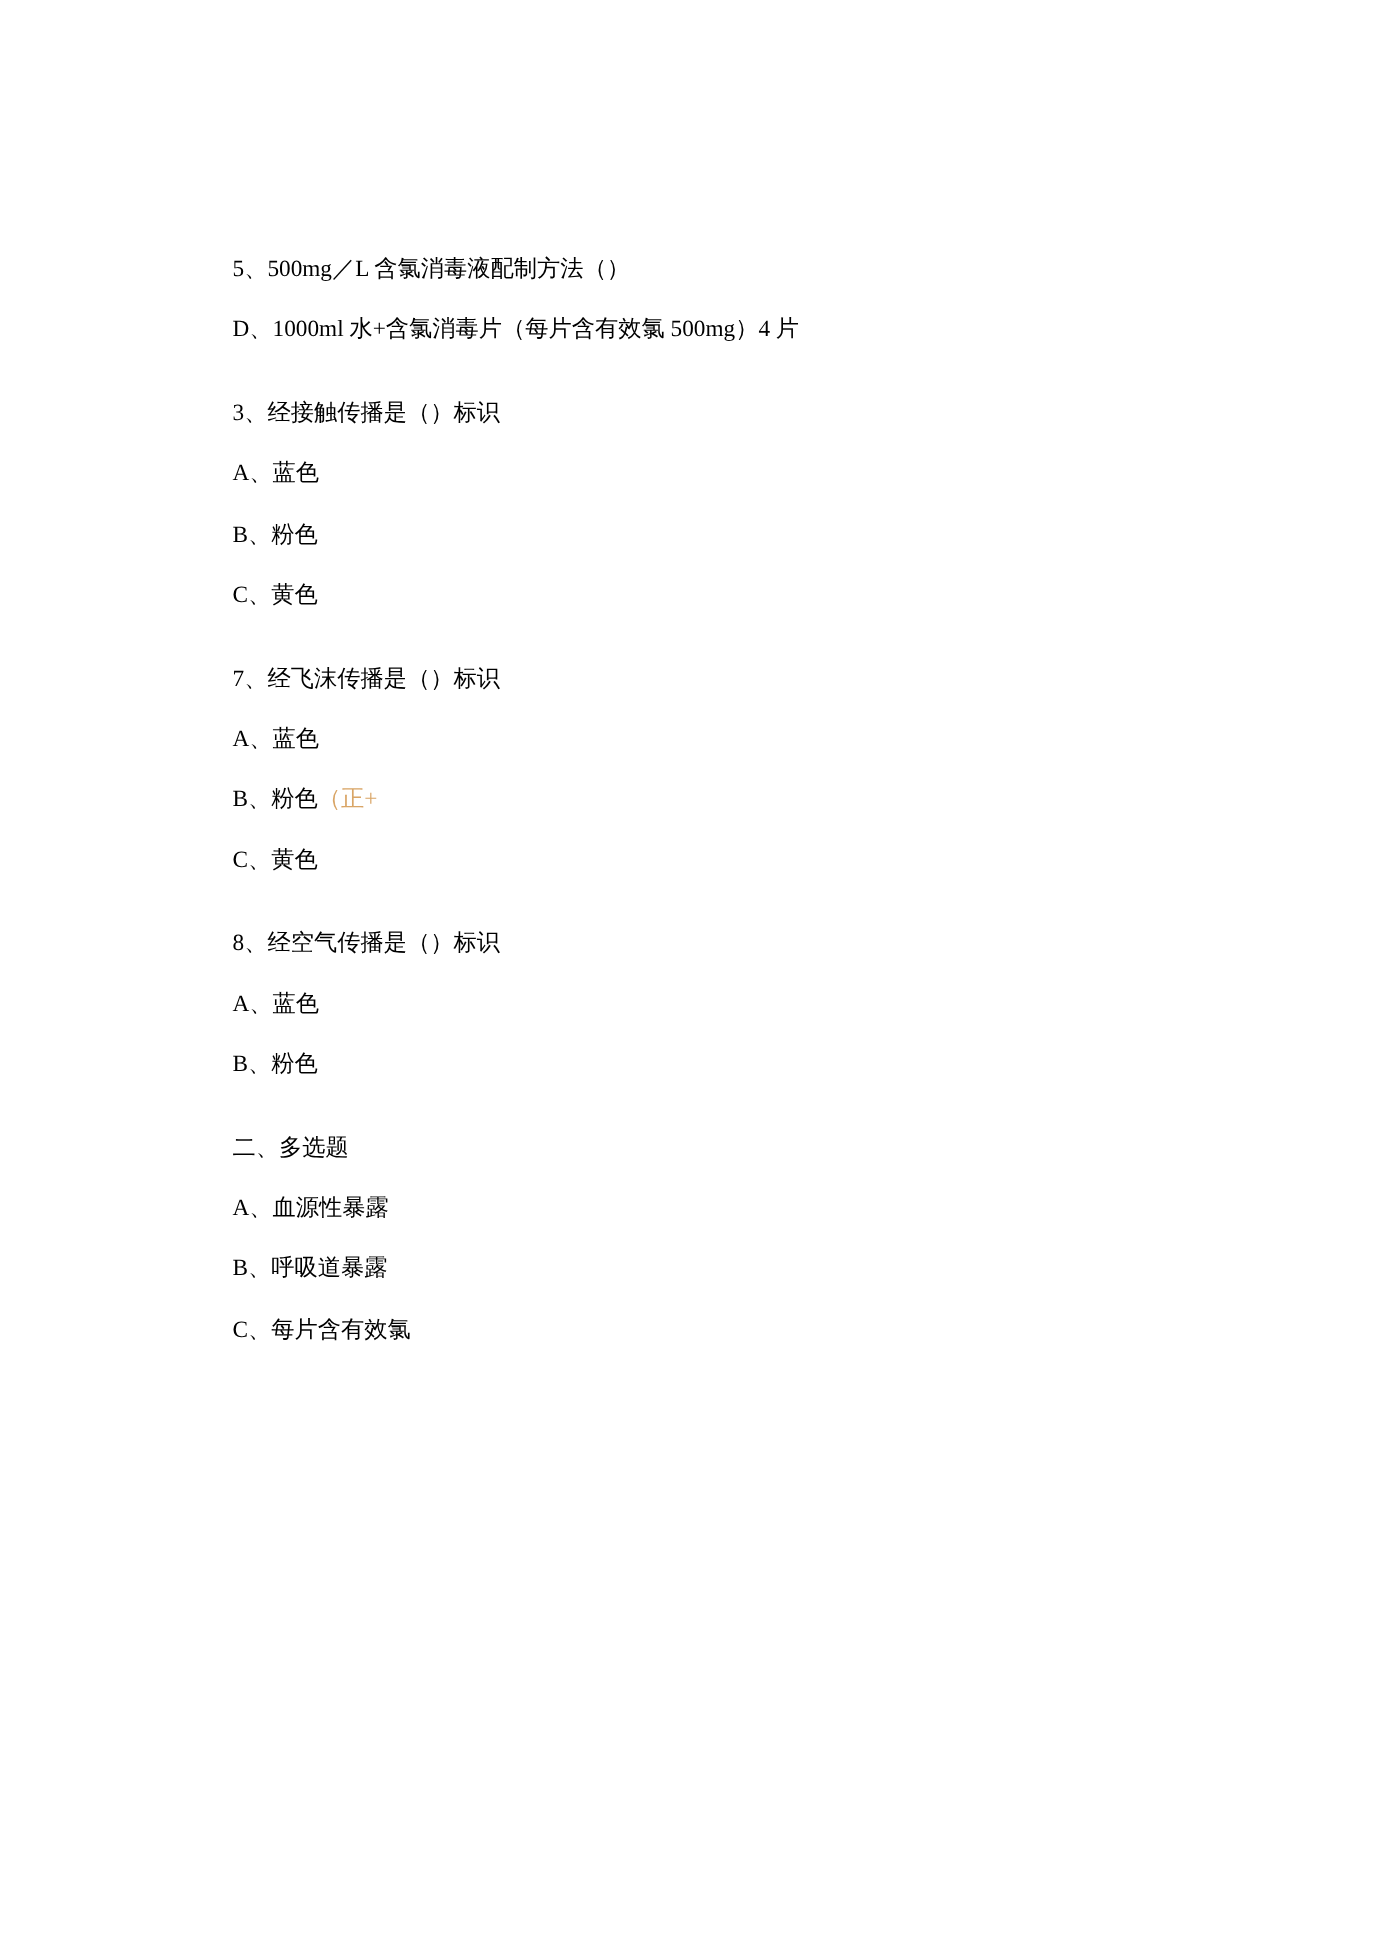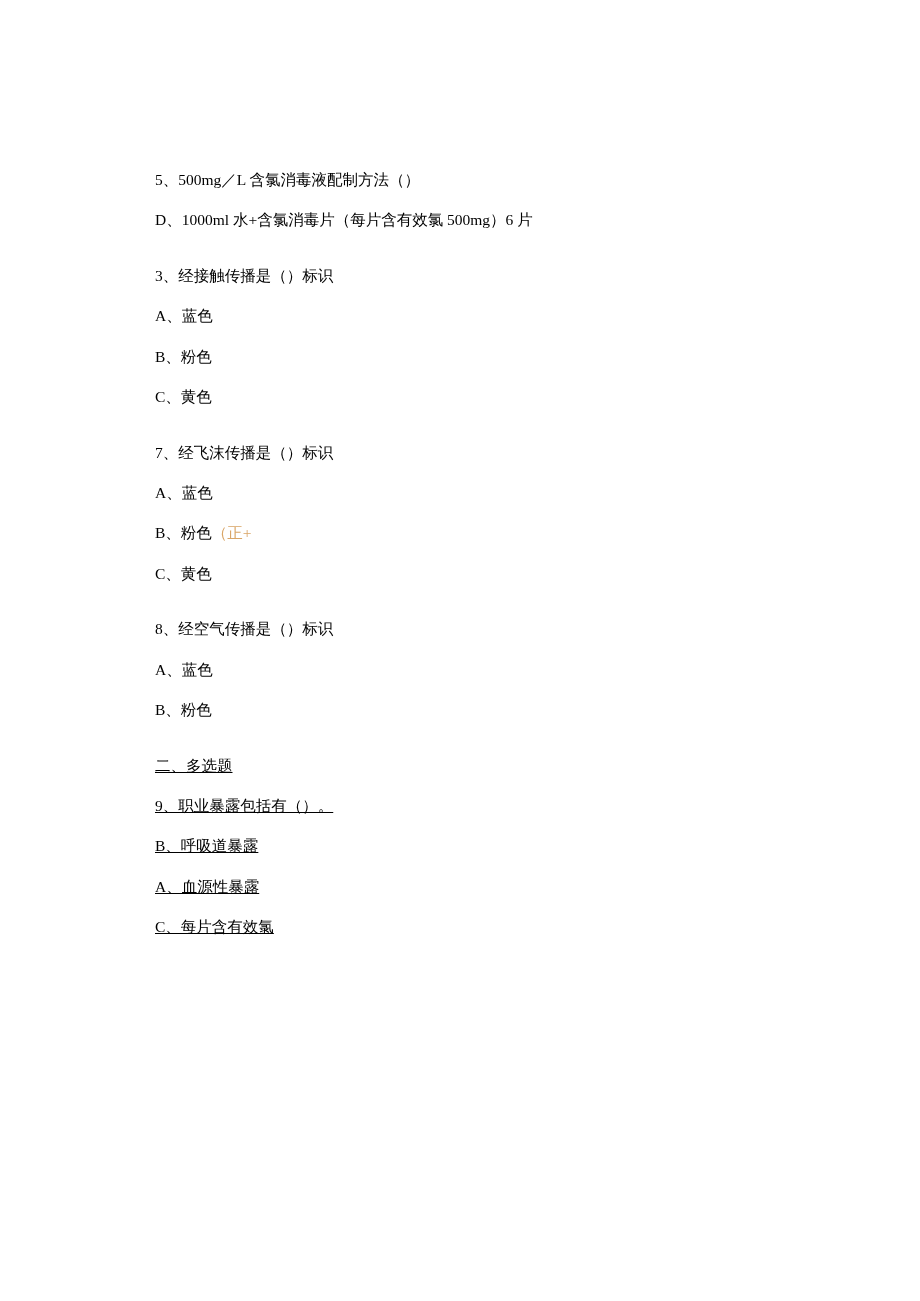--- a/index.html
+++ b/index.html
@@ -7,31 +7,31 @@
       width: 920px;
       height: 1301px;
       background: #fff;
       font-family: "SimSun", "宋体", serif;
       font-size: 15.5px;
       line-height: 2.6;
       color: #000;
       padding: 160px 155px 80px 155px;
     }
     .question-block { margin-bottom: 1em; }
-    .question-block:last-child { margin-bottom: 0; text-decoration: underline; }
+    .question-block:last-child { margin-bottom: 0; }
     .line { }
     .answer-hint { color: #d9a566; }
     .section-header { }
   </style>
 </head>
 <body>
 
 <div class="question-block">
   <div class="line">5、500mg／L 含氯消毒液配制方法（）</div>
-  <div class="line">D、1000ml 水+含氯消毒片（每片含有效氯 500mg）6 片</div>
+  <div class="line">D、1000ml 水+含氯消毒片（每片含有效氯 500mg）4 片</div>
 </div>
 
 <div class="question-block">
   <div class="line">3、经接触传播是（）标识</div>
   <div class="line">A、蓝色</div>
   <div class="line">B、粉色</div>
   <div class="line">C、黄色</div>
 </div>
 
 <div class="question-block">
@@ -42,17 +42,16 @@
 </div>
 
 <div class="question-block">
   <div class="line">8、经空气传播是（）标识</div>
   <div class="line">A、蓝色</div>
   <div class="line">B、粉色</div>
 </div>
 
 <div class="question-block">
   <div class="line section-header">二、多选题</div>
-  <div class="line">9、职业暴露包括有（）。</div>
+  <div class="line">A、血源性暴露</div>
   <div class="line">B、呼吸道暴露</div>
-  <div class="line">A、血源性暴露</div>
   <div class="line">C、每片含有效氯</div>
 </div>
 
 </body></html>

